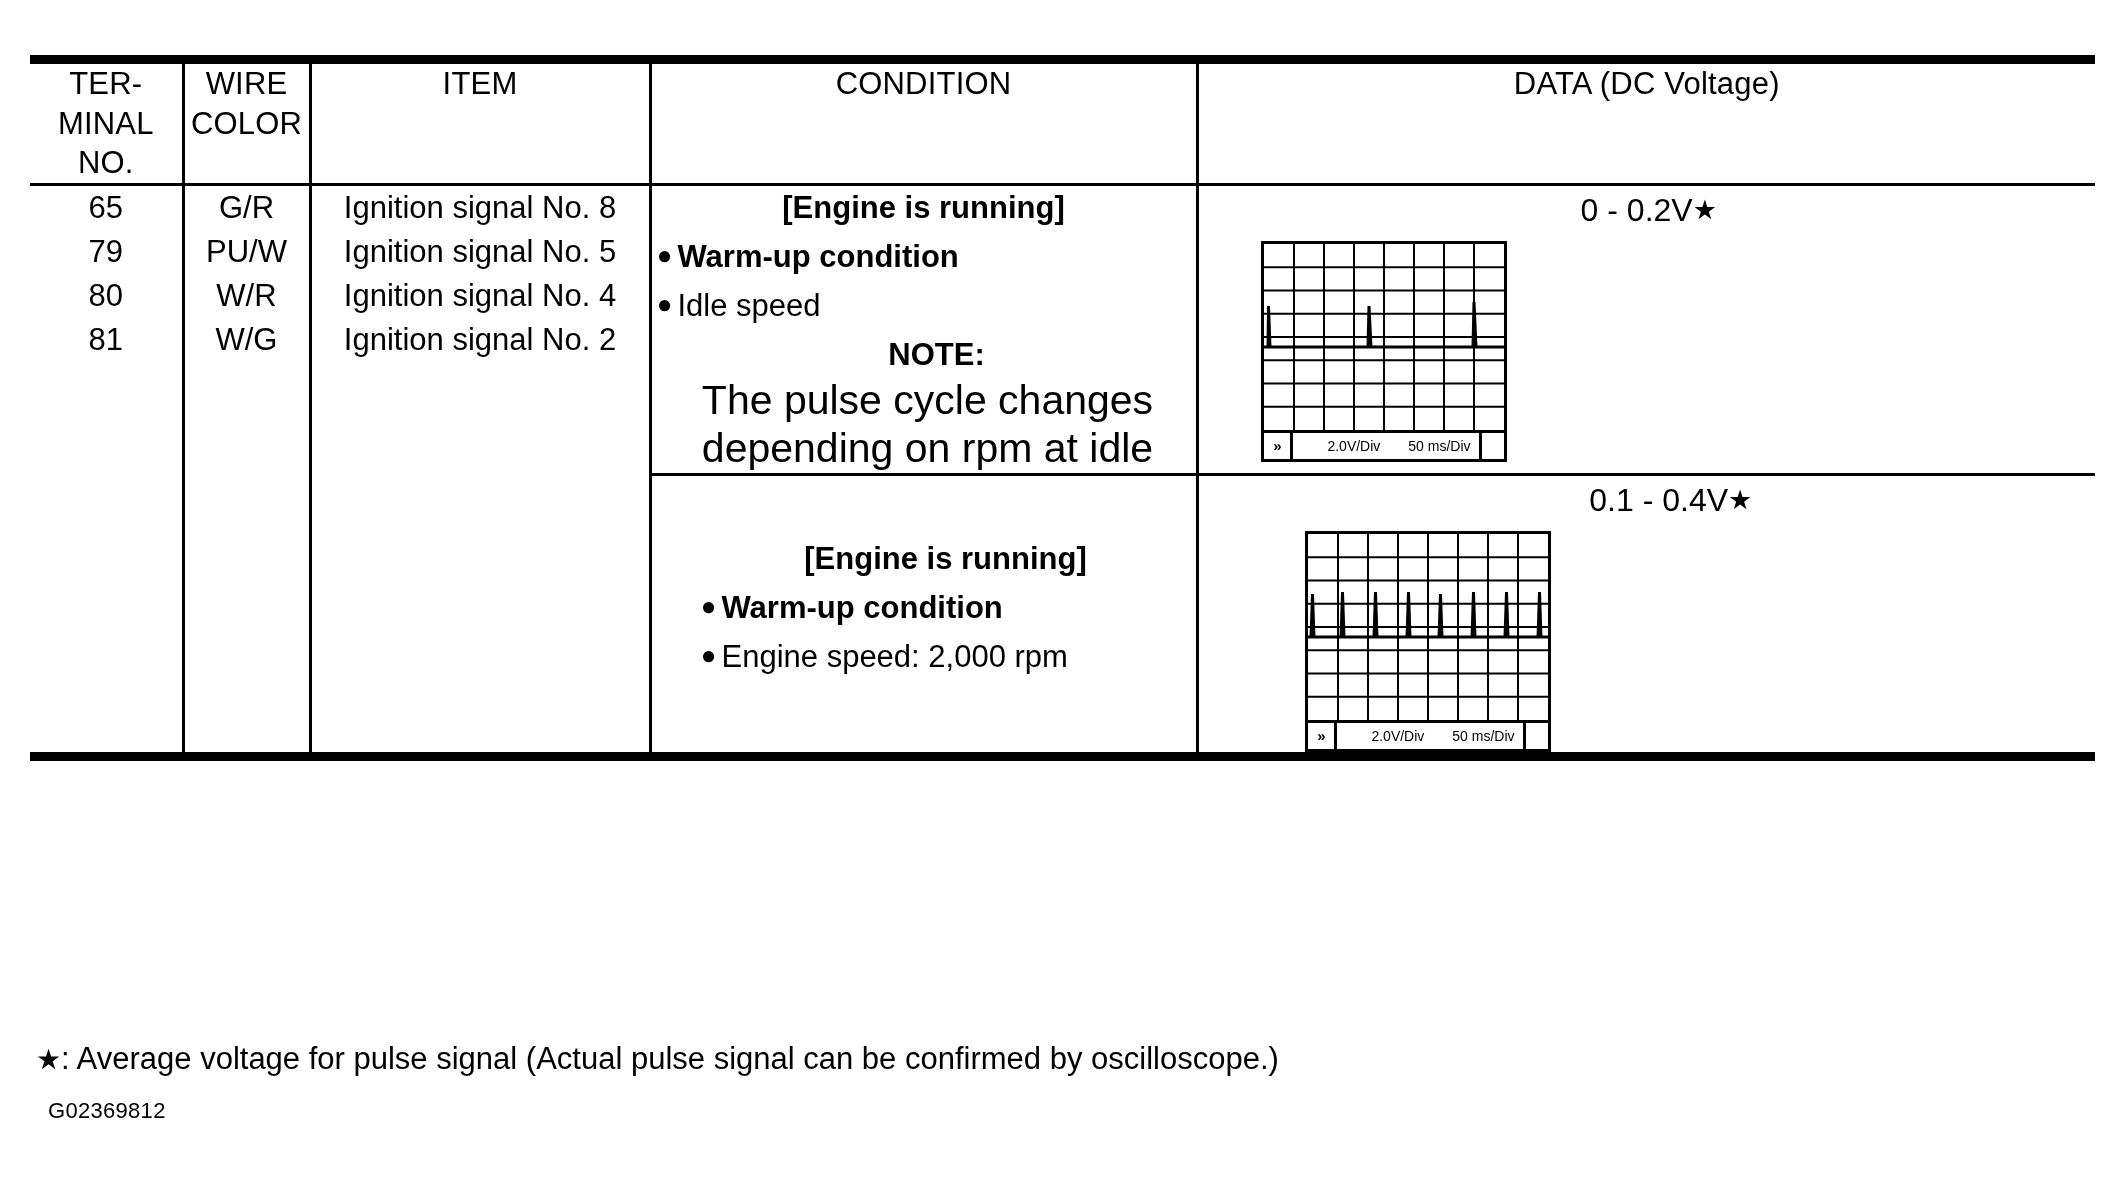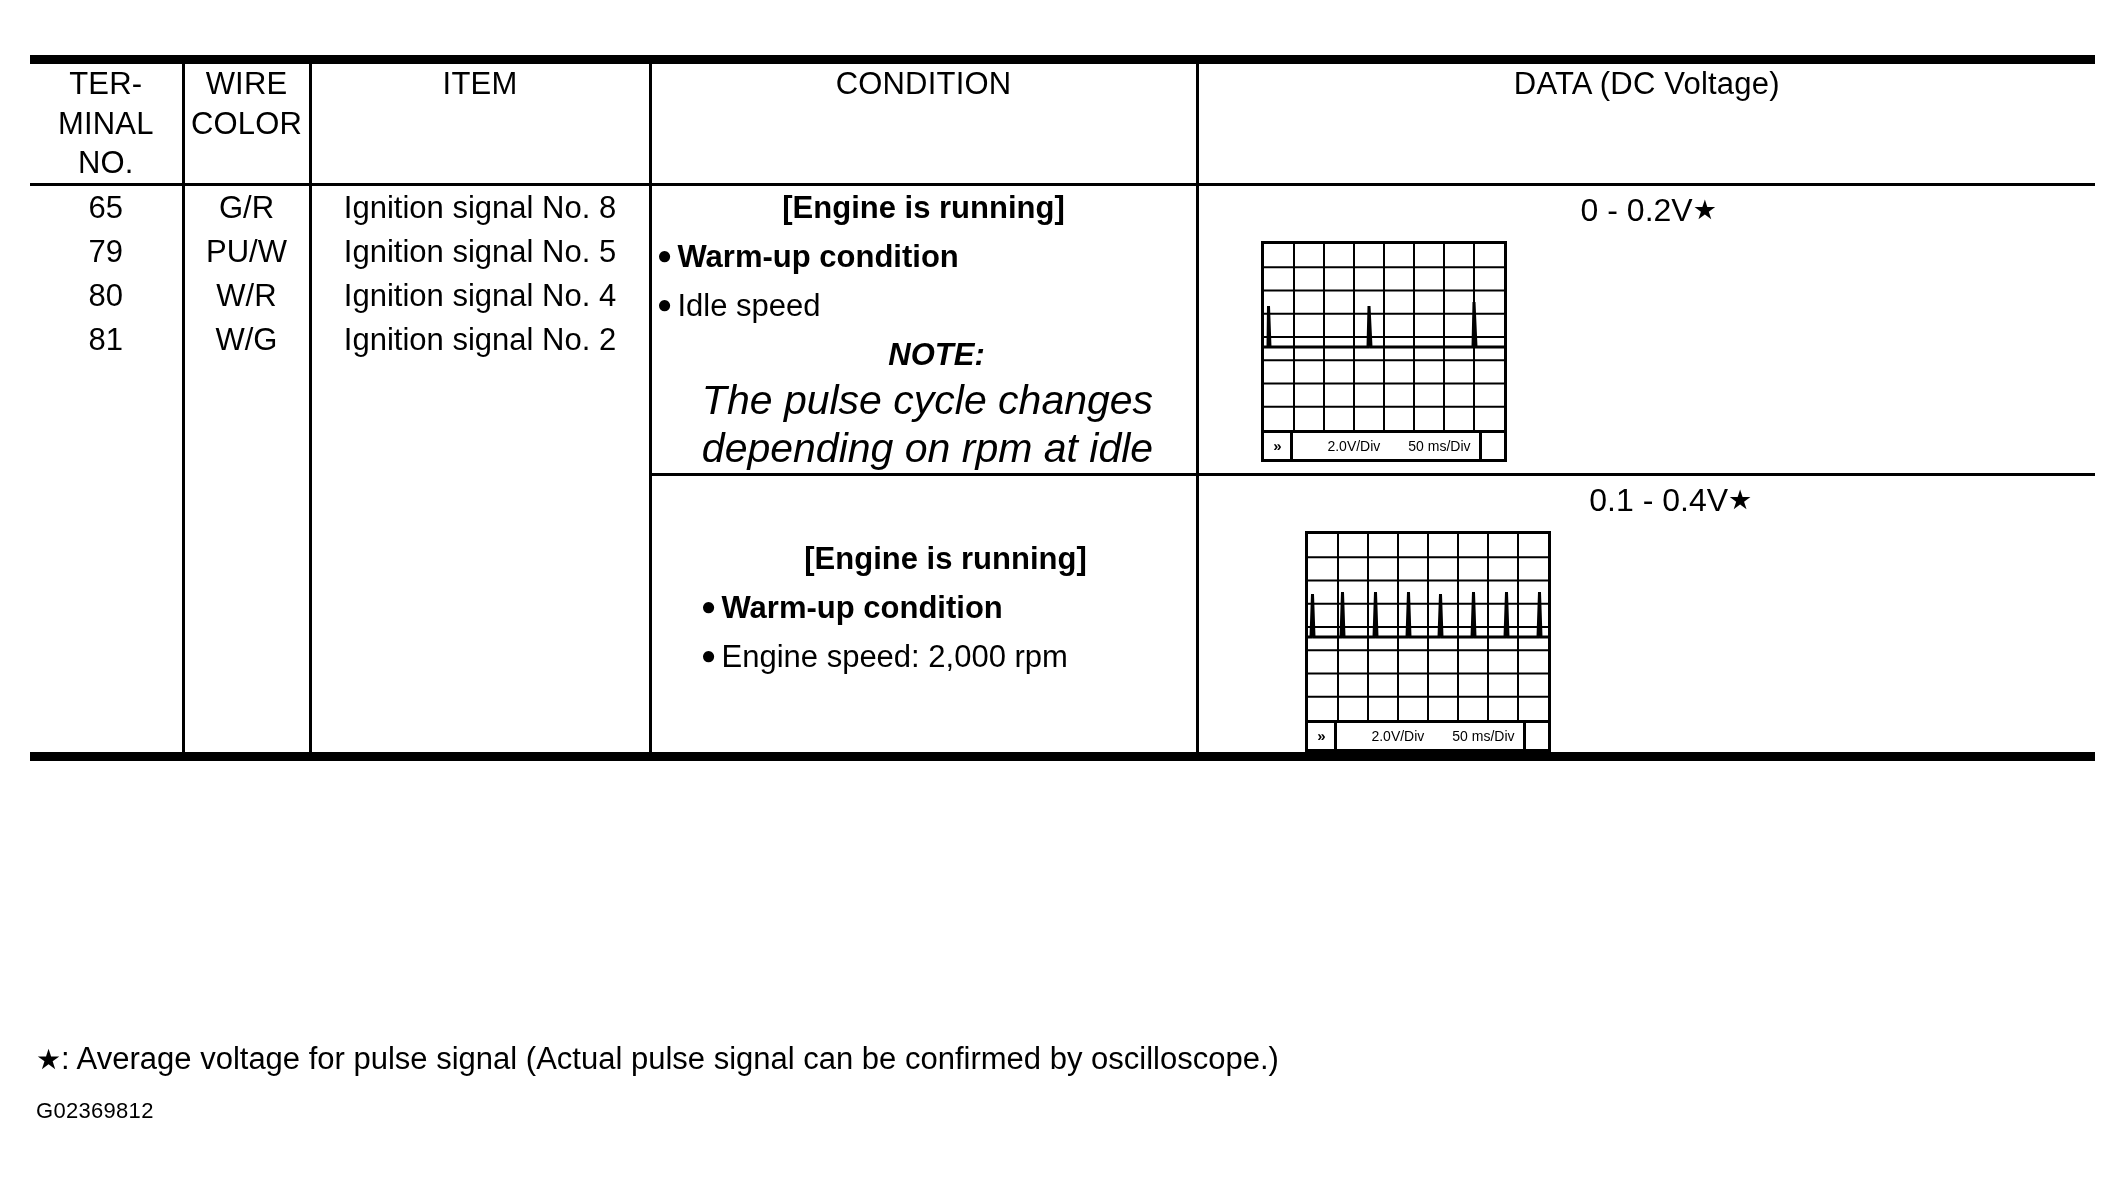--- a/index.html
+++ b/index.html
@@ -112,21 +112,21 @@
     margin: 0 0 18px 0;
     font-size: 31px;
   }
   .bullet-line .dot {
     flex: 0 0 auto;
     width: 26px;
     font-size: 26px;
     line-height: 1.15;
   }
   .bullet-line.bold .txt { font-weight: bold; }
-  .note-block { margin: 16px 0 0 26px; font-style: italic; }
+  .note-block { margin: 16px 0 0 26px; }
   .note-title { font-weight: bold; font-size: 31px; margin-bottom: 6px; }
   .note-body  { font-size: 41px; line-height: 1.18; max-width: 500px; }
 
   
   .volt-line {
     font-size: 32px;
     margin: 6px 0 12px 4px;
     white-space: nowrap;
   }
   .volt-line .star { font-size: 27px; vertical-align: 2px; }
@@ -180,21 +180,21 @@
   .footnote {
     position: absolute;
     left: 36px;
     top: 1041px;
     font-size: 31px;
     white-space: nowrap;
   }
   .footnote .star { font-size: 28px; }
   .docid {
     position: absolute;
-    left: 36px;
+    left: 48px;
     top: 1098px;
     font-size: 22px;
     letter-spacing: .3px;
   }
 </style>
 </head>
 <body>
 
 <div id="page">
 

